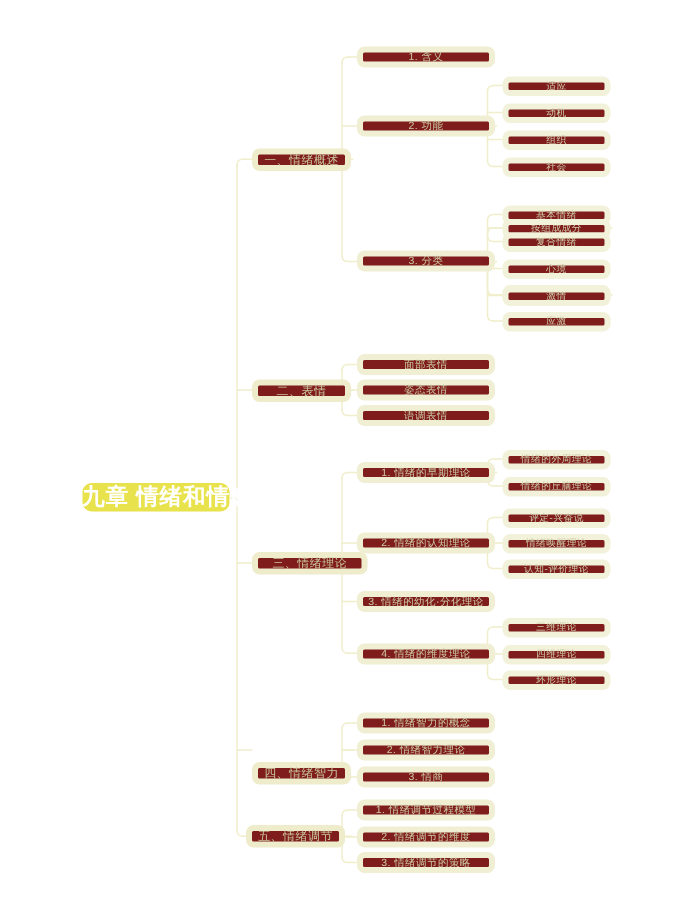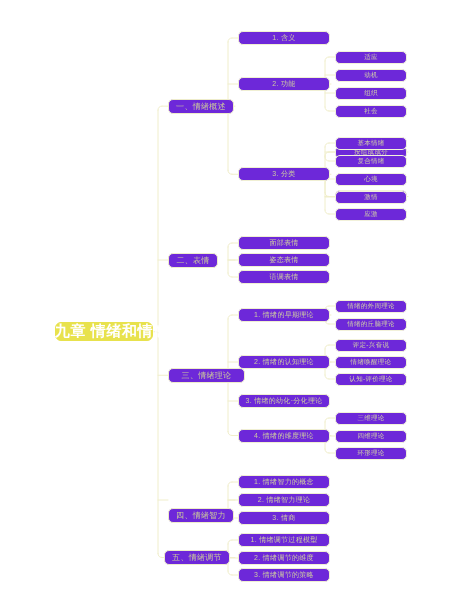--- a/index.html
+++ b/index.html
@@ -9,22 +9,22 @@
     font-family:"Liberation Sans","DejaVu Sans",sans-serif;
     overflow:hidden;
   }
   #mindmap{position:relative;width:460px;height:600px;}
   svg.links{position:absolute;left:0;top:0;width:460px;height:600px;pointer-events:none;}
 
   .node{
     position:absolute;
     box-sizing:border-box;
     display:flex;align-items:center;justify-content:center;
-    border:1px solid #0c4a6e;
-    background:#6d28d9;
+    border:4px solid #0c4a6e;
+    background:#7f1d1d;
     border-radius:5px;
     color:#c9c79a;
     white-space:nowrap;
     letter-spacing:0.3px;
   }
   .node.root{
     background:#e8e24d;
     border:1px solid #e8e24d;
     color:#ffffff;
     border-radius:6px;
@@ -145,21 +145,21 @@
       <div class="node lvl3" style="left: 335px; top: 86.5px; width: 72px; height: 13px;">组织</div>
       <div class="node lvl3" style="left: 335px; top: 104.5px; width: 72px; height: 13px;">社会</div>
       <div class="node lvl2" style="left: 238px; top: 167.25px; width: 92px; height: 14px;">3. 分类</div>
       <div class="node lvl3" style="left: 335px; top: 145.5px; width: 72px; height: 13px;">按组成成分</div>
       <div class="node lvl3" style="left: 335px; top: 136.5px; width: 72px; height: 13px;">基本情绪</div>
       <div class="node lvl3" style="left: 335px; top: 154.5px; width: 72px; height: 13px;">复合情绪</div>
       <div class="node lvl3" style="left: 335px; top: 190px; width: 72px; height: 13px;">按情绪状态</div>
       <div class="node lvl3" style="left: 335px; top: 172.5px; width: 72px; height: 13px;">心境</div>
       <div class="node lvl3" style="left: 335px; top: 190.5px; width: 72px; height: 13px;">激情</div>
       <div class="node lvl3" style="left: 335px; top: 207.5px; width: 72px; height: 13px;">应激</div>
-      <div class="node lvl1" style="left: 168px; top: 252.5px; width: 50px; height: 15px;">二、表情</div>
+      <div class="node lvl1" style="left: 168px; top: 252.5px; width: 66px; height: 15px;">二、表情</div>
       <div class="node lvl2" style="left: 238px; top: 236px; width: 92px; height: 14px;">面部表情</div>
       <div class="node lvl2" style="left: 238px; top: 253px; width: 92px; height: 14px;">姿态表情</div>
       <div class="node lvl2" style="left: 238px; top: 270px; width: 92px; height: 14px;">语调表情</div>
       <div class="node lvl1" style="left: 168px; top: 367.75px; width: 77px; height: 15px;">三、情绪理论</div>
       <div class="node lvl2" style="left: 238px; top: 308px; width: 92px; height: 14px;">1. 情绪的早期理论</div>
       <div class="node lvl3" style="left: 335px; top: 299.5px; width: 72px; height: 13px;">情绪的外周理论</div>
       <div class="node lvl3" style="left: 335px; top: 317.5px; width: 72px; height: 13px;">情绪的丘脑理论</div>
       <div class="node lvl2" style="left: 238px; top: 355px; width: 92px; height: 14px;">2. 情绪的认知理论</div>
       <div class="node lvl3" style="left: 335px; top: 338.5px; width: 72px; height: 13px;">评定-兴奋说</div>
       <div class="node lvl3" style="left: 335px; top: 355.5px; width: 72px; height: 13px;">情绪唤醒理论</div>

